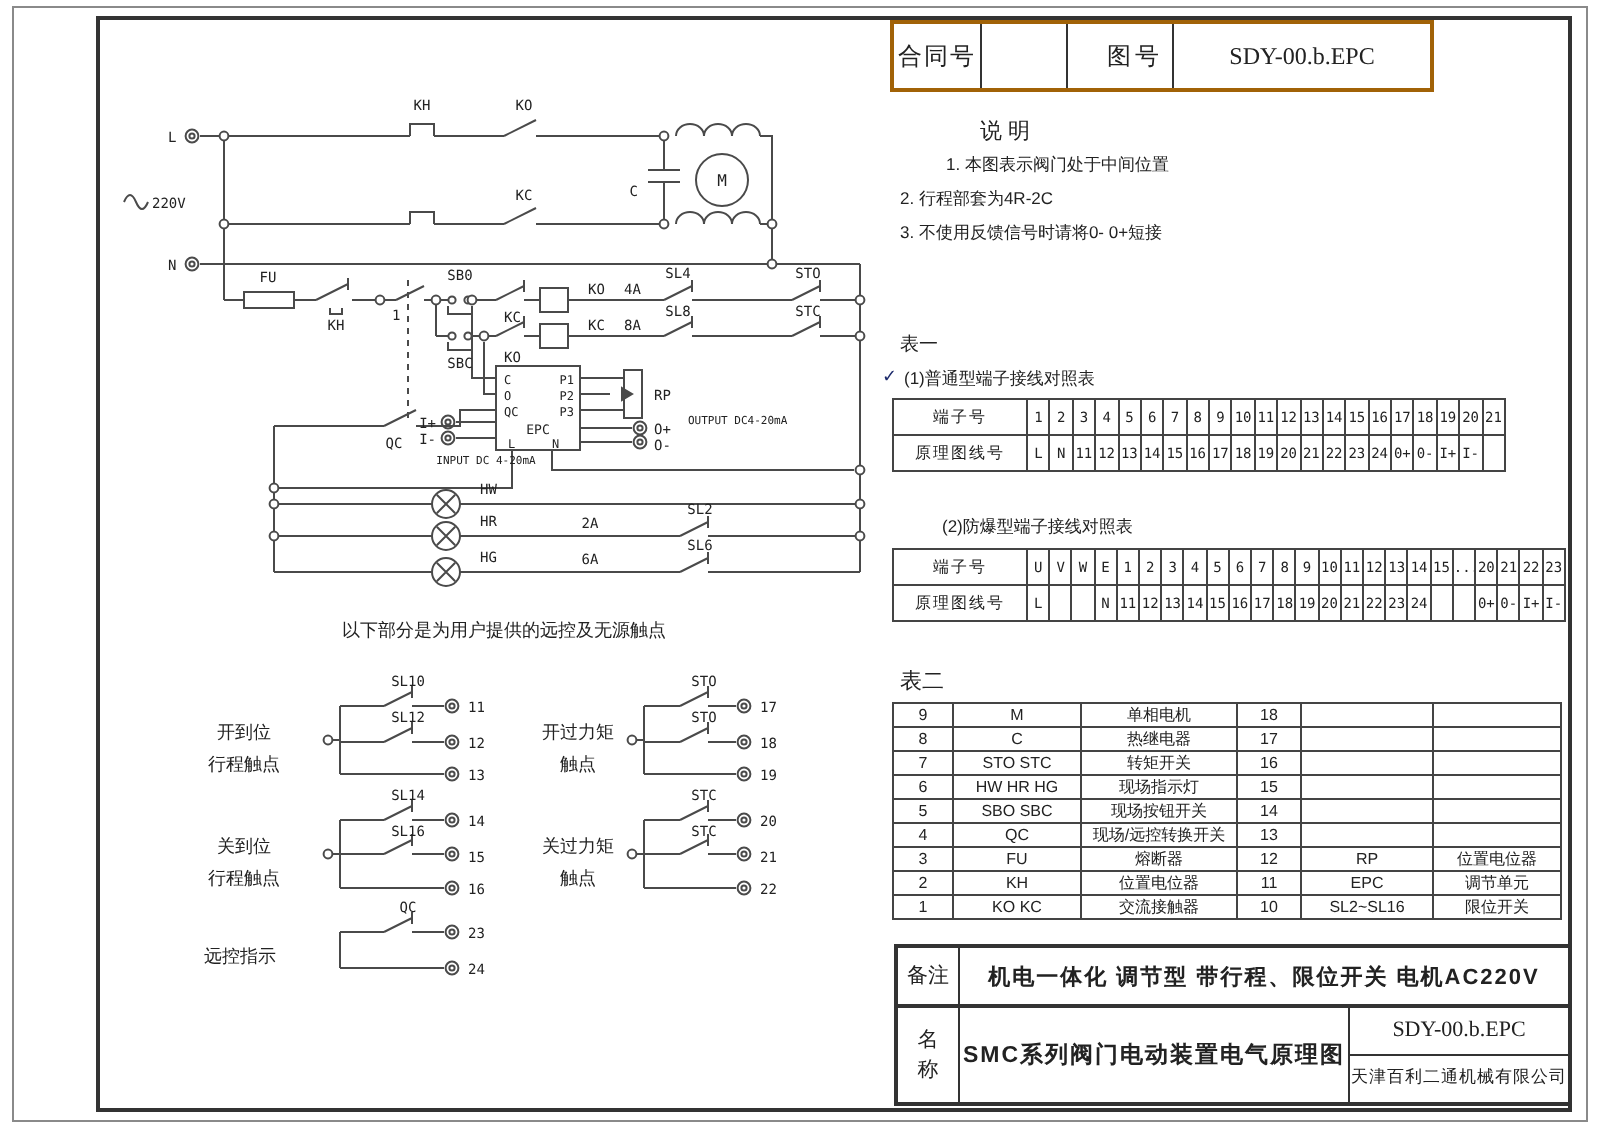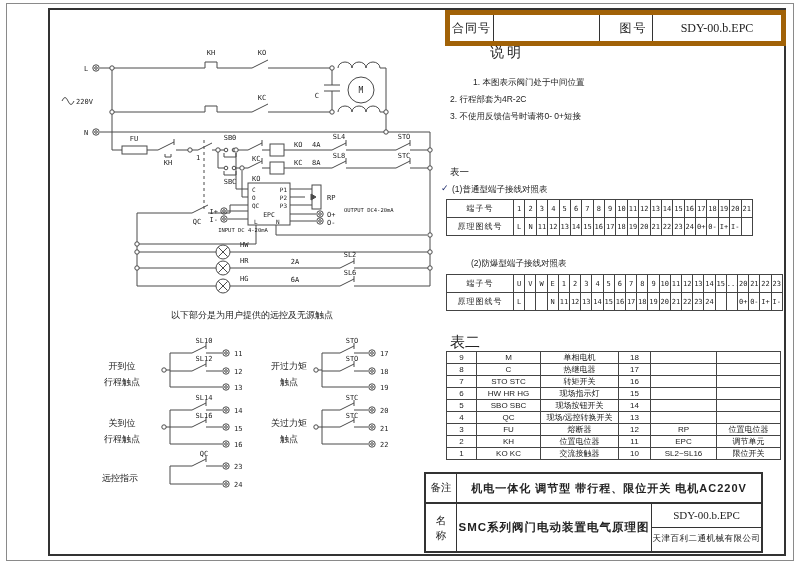--- a/index.html
+++ b/index.html
@@ -6,43 +6,43 @@
   #page{position:relative;width:800px;height:566px;background:#fff;overflow:hidden;
         font-family:"Liberation Sans",sans-serif;color:#222;}
   .frame-outer{position:absolute;left:6px;top:3px;width:788px;height:558px;
         border:1px solid #8a8a8a;box-sizing:border-box;}
   .frame-inner{position:absolute;left:48px;top:8px;width:738px;height:548px;
         border:2px solid #333;box-sizing:border-box;}
   .lab{position:absolute;white-space:nowrap;color:#222;}
   .mono{font-family:Liberation Serif, serif;}
 
   
-  .tblock{position:absolute;left:445px;top:10px;width:341px;height:36px;display:flex;
-        border:5px solid #a16207;box-sizing:border-box;}
+  .tblock{position:absolute;left:445px;top:10px;width:272px;height:36px;display:flex;
+        border:2px solid #a16207;box-sizing:border-box;}
   .tblock>div{display:flex;align-items:center;justify-content:center;box-sizing:border-box;}
   .tb-l1{width:44px;border-right:1.5px solid #333;font-size:12px;letter-spacing:1px;}
   .tb-v1{flex:1;border-right:1.5px solid #333;}
   .tb-l2{width:38px;border-right:1.5px solid #333;font-size:12px;letter-spacing:2px;margin-left:15px;}
   .tb-v2{width:128px;font-size:12px;}
 
   
   .note-line{position:absolute;font-size:8.5px;white-space:nowrap;}
 
   
   table{border-collapse:collapse;table-layout:fixed;}
   td,th{border:1px solid #444;text-align:center;padding:0;overflow:hidden;
         white-space:nowrap;font-weight:normal;}
   .tt{position:absolute;font-family:"DejaVu Sans Mono",monospace;}
   .tt th{width:66px;font-size:8px;font-family:"Liberation Sans",sans-serif;letter-spacing:1px;}
   .tt td{font-size:7px;height:17px;}
   .parts{position:absolute;left:446px;top:351px;width:334px;}
   .parts td{font-size:8px;height:11px;}
 
   
-  .footer{position:absolute;left:424px;top:472px;width:339px;height:81px;
+  .footer{position:absolute;left:447px;top:472px;width:339px;height:81px;
         border:2px solid #333;box-sizing:border-box;}
   .f-row1{display:flex;height:30px;border-bottom:2px solid #333;box-sizing:border-box;}
   .f-row2{display:flex;height:47px;box-sizing:border-box;}
   .f-cell{display:flex;align-items:center;justify-content:center;box-sizing:border-box;}
   .f-lab{width:31px;border-right:1.5px solid #333;font-size:10.5px;}
   .f-remark{flex:1;font-size:11px;letter-spacing:1px;font-weight:bold;}
   .f-name{width:195px;border-right:1.5px solid #333;font-size:11.5px;letter-spacing:1px;font-weight:bold;}
   .f-right{flex:1;display:flex;flex-direction:column;}
   .f-dno{height:50%;border-bottom:1px solid #333;font-size:11px;}
   .f-co{height:50%;font-size:8.5px;letter-spacing:.5px;}
@@ -57,21 +57,21 @@
   <div class="frame-outer"></div>
   <div class="frame-inner"></div>
 
   <div class="tblock">
     <div class="tb-l1">合同号</div>
     <div class="tb-v1"></div>
     <div class="tb-l2">图号</div>
     <div class="tb-v2 mono">SDY-00.b.EPC</div>
   </div>
 
-  <div class="lab" style="left:490px;top:44px;font-size:14px;letter-spacing:3px;">说明</div>
+  <div class="lab" style="left:490px;top:58px;font-size:11px;letter-spacing:3px;">说明</div>
   <div class="note-line" style="left:473px;top:77px;">1. 本图表示阀门处于中间位置</div>
   <div class="note-line" style="left:450px;top:94px;">2. 行程部套为4R-2C</div>
   <div class="note-line" style="left:450px;top:111px;">3. 不使用反馈信号时请将0- 0+短接</div>
 
   <div class="lab" style="left:450px;top:166px;font-size:9.5px;">表一</div>
   <div class="lab" style="left:441px;top:183px;font-size:9px;color:#1c2a6b;">✓</div>
   <div class="lab" style="left:452px;top:184px;font-size:8.5px;">(1)普通型端子接线对照表</div>
   <table class="tt" style="left:446px;top:199px;width:307px;">
     <tbody>
         <tr>
@@ -178,21 +178,21 @@
           <td></td>
           <td></td>
           <td>0+</td>
           <td>0-</td>
           <td>I+</td>
           <td>I-</td>
         </tr>
   </tbody>
     </table>
 
-  <div class="lab" style="left:450px;top:333px;font-size:15px;">表二</div>
+  <div class="lab" style="left:450px;top:333px;font-size:11px;">表二</div>
   <table class="parts">
     <colgroup>
         <col style="width:30px">
         <col style="width:64px">
         <col style="width:78px">
         <col style="width:32px">
         <col style="width:66px">
         <col style="width:64px">
       </colgroup>
     <tbody>

